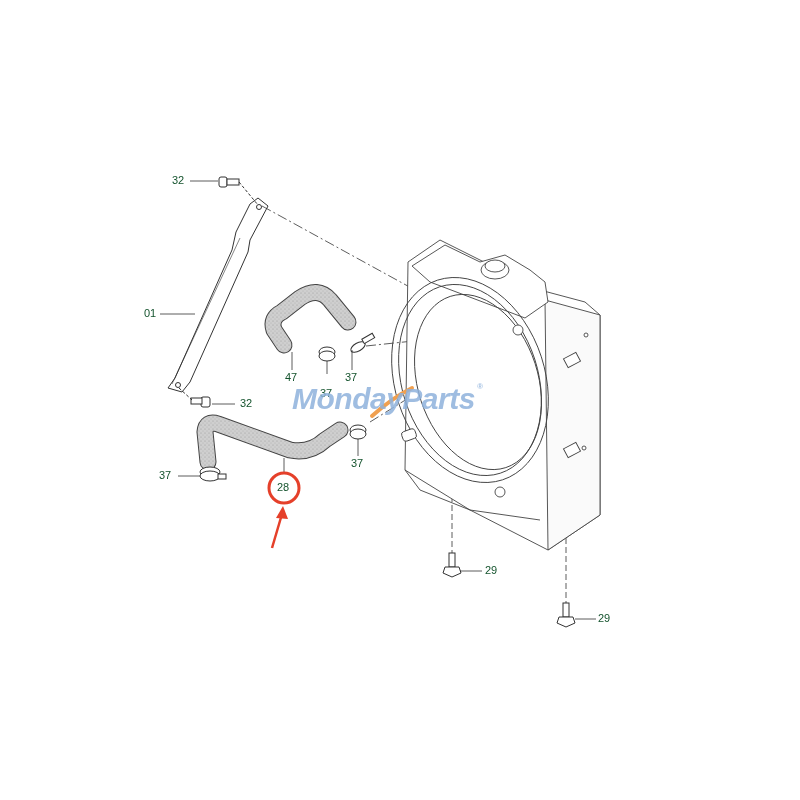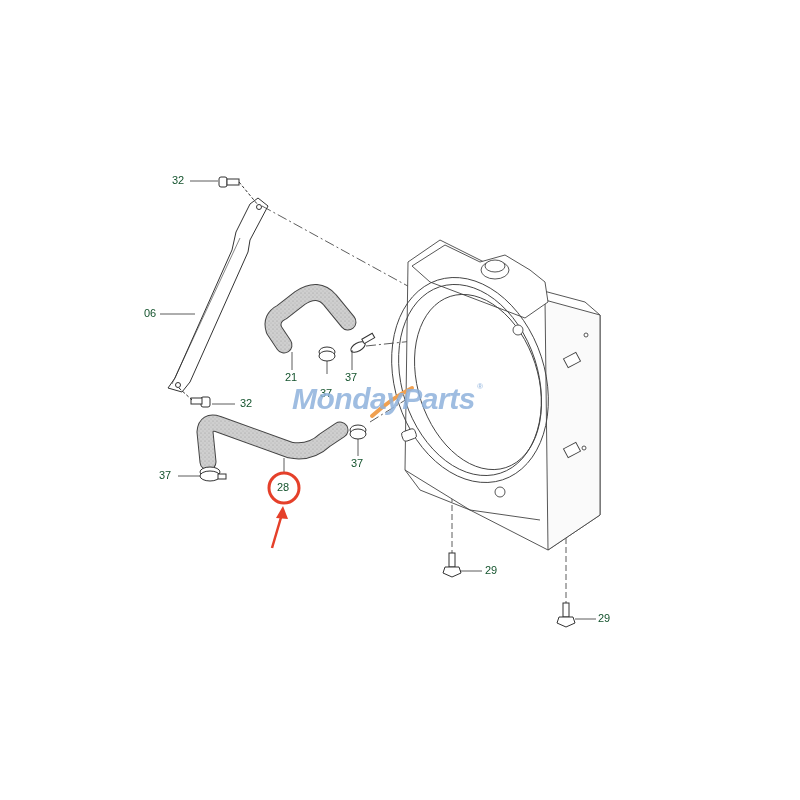--- a/index.html
+++ b/index.html
@@ -125,23 +125,23 @@
   <g>
     <circle cx="284" cy="488" r="15" fill="none" stroke="#e5402a" stroke-width="3"></circle>
     <line x1="272" y1="548" x2="282" y2="514" stroke="#e5402a" stroke-width="2.5"></line>
     <polygon points="283,506 276,518 288,519" fill="#e5402a"></polygon>
   </g>
 
   <path d="M372,416 Q392,398 412,388" stroke="#f0a050" stroke-width="4" fill="none" stroke-linecap="round"></path>
 </svg>
 
 <span class="callout" style="left:172px;top:175px;">32</span>
-<span class="callout" style="left:144px;top:308px;">06</span>
+<span class="callout" style="left:144px;top:308px;">01</span>
 <span class="callout" style="left:240px;top:398px;">32</span>
-<span class="callout" style="left:285px;top:372px;">21</span>
+<span class="callout" style="left:285px;top:372px;">47</span>
 <span class="callout" style="left:320px;top:388px;">37</span>
 <span class="callout" style="left:345px;top:372px;">37</span>
 <span class="callout" style="left:351px;top:458px;">37</span>
 <span class="callout" style="left:159px;top:470px;">37</span>
 <span class="callout" style="left:277px;top:482px;">28</span>
 <span class="callout" style="left:485px;top:565px;">29</span>
 <span class="callout" style="left:598px;top:613px;">29</span>
 
 <div class="watermark">
   <span>Monday</span><span>Parts</span><span class="reg">®</span>

